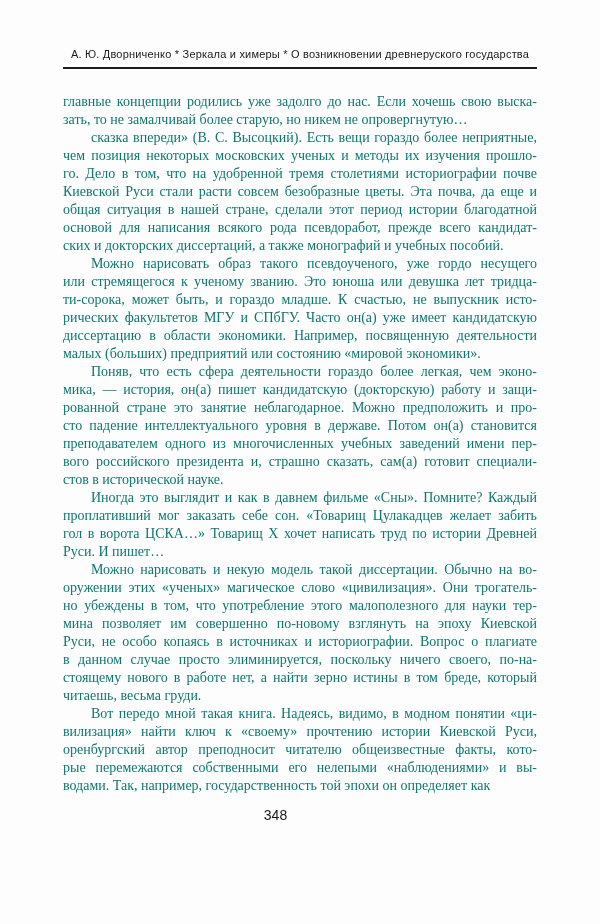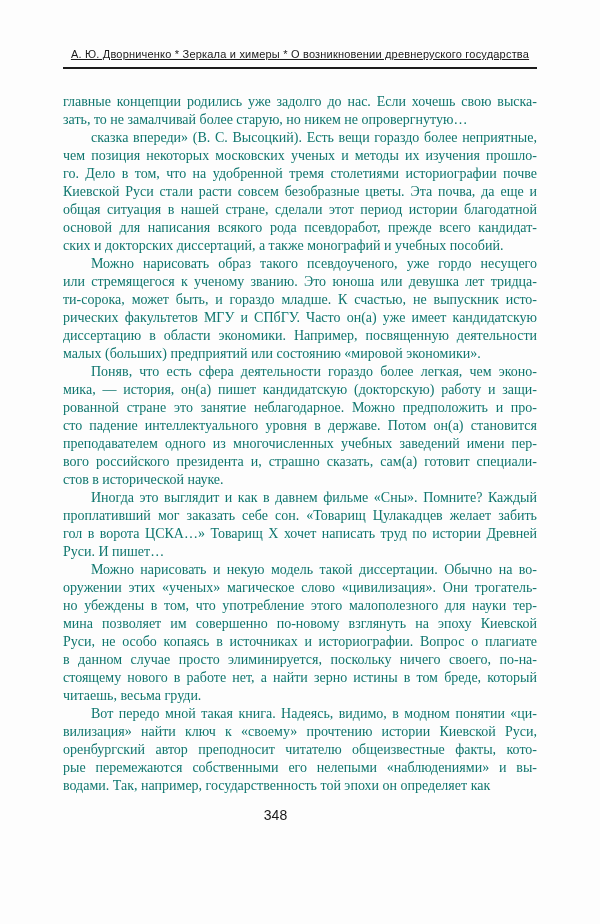--- a/index.html
+++ b/index.html
@@ -20,21 +20,20 @@
     margin: 48px 63px 0 63px;
     width: 474px;
     text-align: center;
     font-family: "Liberation Sans", sans-serif;
     font-size: 11px;
     letter-spacing: 0.2px;
     color: #1a1a1a;
     padding-bottom: 7px;
     border-bottom: 2px solid #1c1c1c;
     white-space: nowrap;
-    text-decoration: underline;
   }
   .body-text {
     margin: 24px 63px 0 63px;
     width: 474px;
     font-family: "Liberation Serif", serif;
     font-size: 14px;
     line-height: 18px;
     color: #0f766e;
   }
   .para { margin: 0; }

